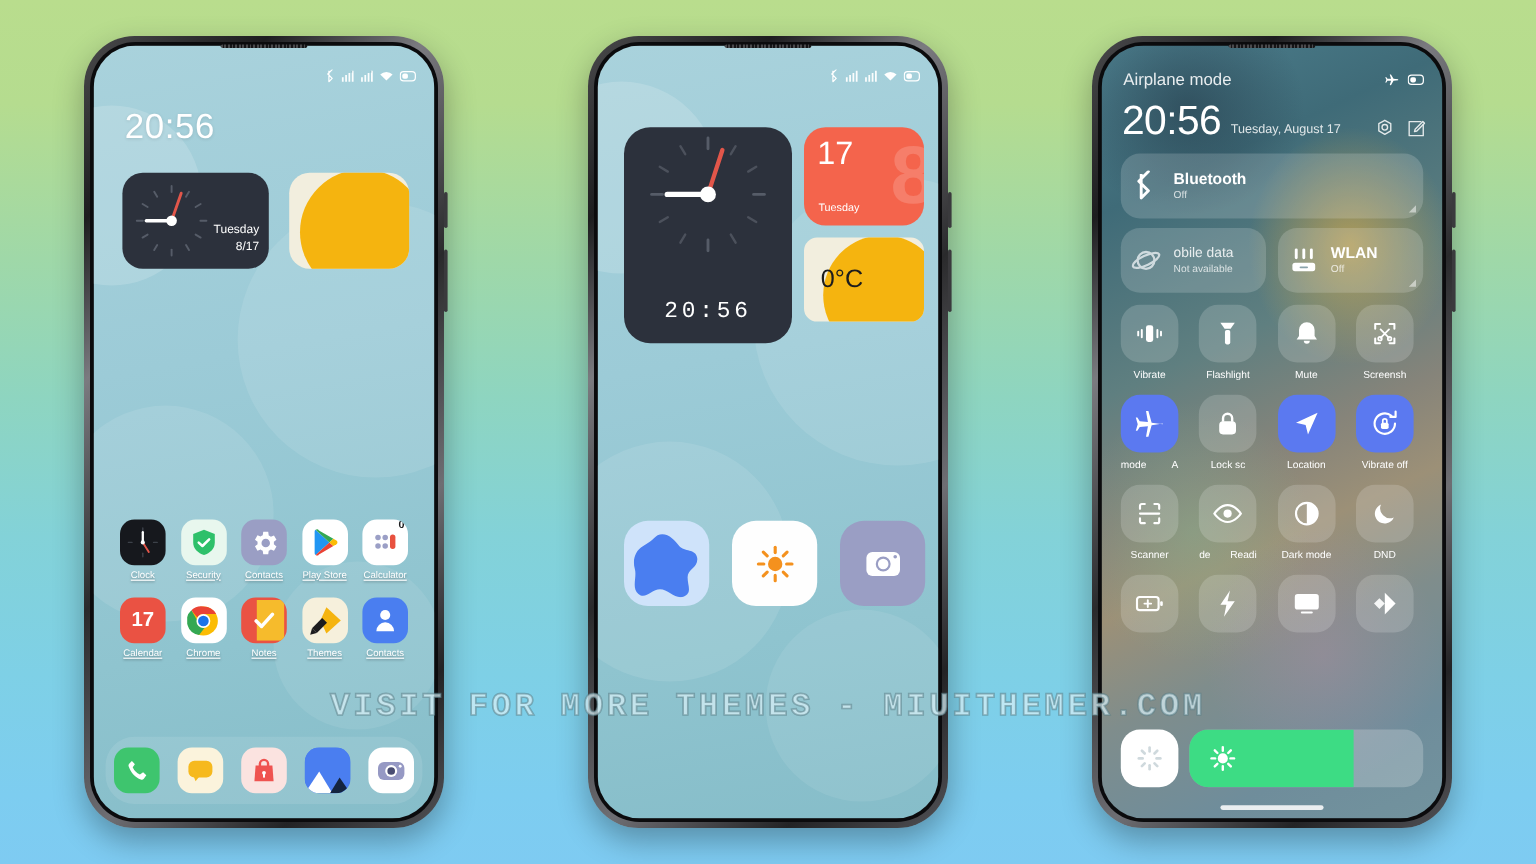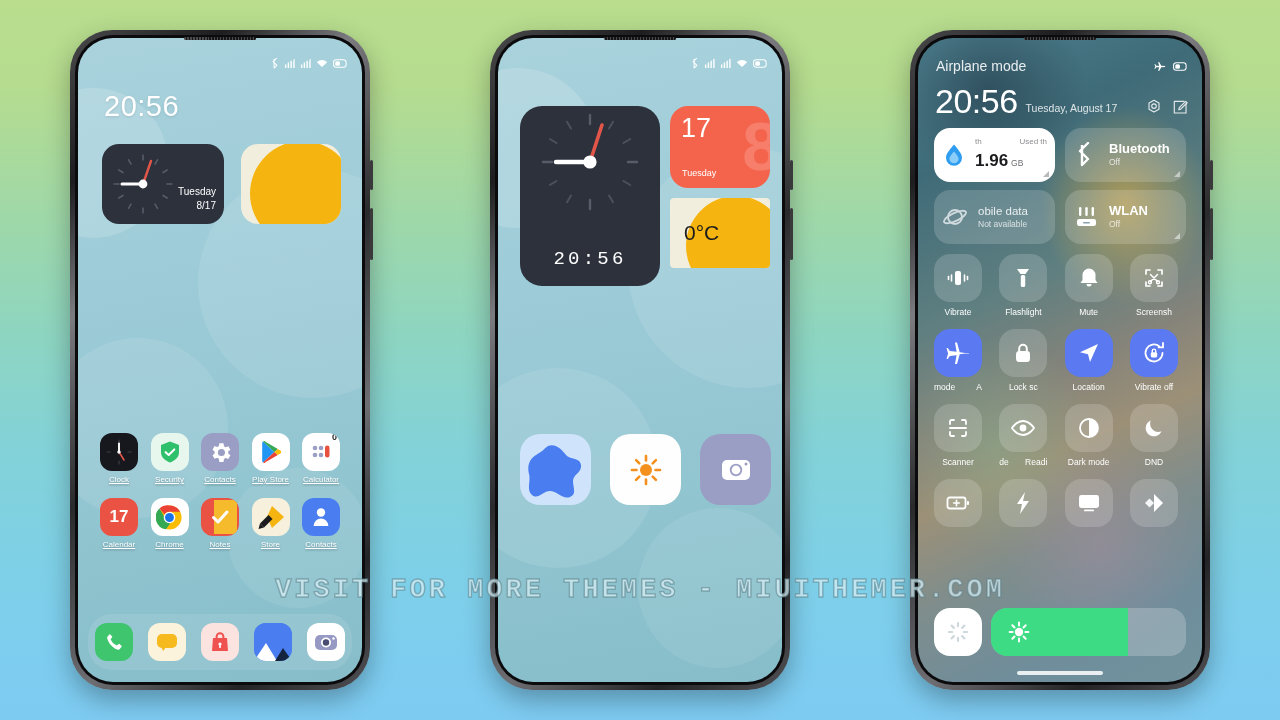--- a/index.html
+++ b/index.html
@@ -69,21 +69,21 @@
                      width:112px; height:112px; }
   .w2-clock .digi { position:absolute; left:0; right:0; bottom:16px; text-align:center;
                     color:#fff; font-size:19px; letter-spacing:3.2px; font-family:"Liberation Mono", monospace; }
   .w2-cal { position:absolute; left:172px; top:68px; width:100px; height:82px;
             background:#f4644c; border-radius:18px; overflow:hidden; }
   .w2-cal .big { position:absolute; right:-10px; top:6px; font-size:68px; color:rgba(255,255,255,.17);
                  font-weight:700; line-height:68px; }
   .w2-cal .d { position:absolute; left:11px; top:7px; color:#fff; font-size:27px; font-weight:400; }
   .w2-cal .wd { position:absolute; left:12px; bottom:10px; color:#fff; font-size:9px; }
   .w2-temp { position:absolute; left:172px; top:160px; width:100px; height:70px;
-             background:#f2eede; border-radius:4px; overflow:hidden;
+             background:#f2eede; border-radius:11px; overflow:hidden;
              display:flex; align-items:center; }
   .w2-temp .arc2 { position:absolute; right:-16px; bottom:-28px; width:100px; height:100px;
                    border-radius:50%; background:#f5b40f; }
   .w2-temp .tv { position:relative; margin-left:14px; font-size:21px; color:#1c1c1e; font-weight:400; }
   .w2-music { position:absolute; left:22px; top:264px; width:250px; height:120px;
               background:#fff; border-radius:22px; overflow:hidden; }
   .w2-music .mt { position:absolute; left:16px; top:22px; font-size:16px; color:#1c1c1e;
                   white-space:nowrap; }
   .w2-music .ma { position:absolute; left:17px; top:43px; font-size:9px; color:#8a8a8e; }
   .w2-music .ytbtn { position:absolute; left:17px; bottom:20px; width:42px; height:22px;
@@ -324,21 +324,21 @@
             <div class="lbl">Notes</div>
           </div>
           <div class="app">
             <div class="icon" style="background:#f6f0dc">
               <svg width="28" height="28" viewBox="0 0 28 28">
                   <path d="M15 3 27 14 15 25 10 14z" fill="#f5b40f"></path>
                   <path d="M3 20.5 11.5 12l4 4L7 24.5z" fill="#1c1c1e"></path>
                   <path d="M3 20.5 7 24.5 1.5 26z" fill="#1c1c1e"></path>
                 </svg>
             </div>
-            <div class="lbl">Store</div>
+            <div class="lbl">Themes</div>
           </div>
           <div class="app">
             <div class="icon" style="background:#4a7ef0">
               <svg width="22" height="22" viewBox="0 0 22 22">
                   <circle cx="11" cy="6.5" r="4.2" fill="#fff"></circle>
                   <path d="M3.6 20a7.4 7.4 0 0 1 14.8 0z" fill="#fff"></path>
                 </svg>
             </div>
             <div class="lbl">Contacts</div>
           </div>
@@ -523,34 +523,20 @@
               <circle cx="9" cy="8" r="2.6" fill="none" stroke="#e3e9ea" stroke-width="1.3"></circle>
             </svg>
           <svg width="16" height="16" viewBox="0 0 18 18">
               <path d="M15.4 2.6 8.2 9.8 7.6 12l2.2-.6 7.2-7.2z" fill="none" stroke="#e3e9ea" stroke-width="1.3" stroke-linejoin="round"></path>
               <path d="M14 2.6H2.6v13.2h13.2V5" fill="none" stroke="#e3e9ea" stroke-width="1.3" stroke-linejoin="round"></path>
             </svg>
         </div>
       </div>
 
       <div class="bigrow">
-        <div class="bigtile on">
-          <svg class="bt-ic" width="22" height="24" viewBox="0 0 22 24">
-              <path d="M11 1.5C7 6.5 3 10.5 3 14.8a8 8 0 0 0 16 0C19 10.5 15 6.5 11 1.5z" fill="#2e9df0"></path>
-              <path d="M11 8.5c-2.4 3-4.6 5-4.6 7.2a4.6 4.6 0 0 0 9.2 0c0-2.2-2.2-4.2-4.6-7.2z" fill="#89cdf8"></path>
-            </svg>
-          <div class="data-top">
-            <span>th</span>
-            <span>Used th</span>
-          </div>
-          <div class="data-val">
-            <span>1.96</span><span class="data-unit">GB</span>
-          </div>
-          <div class="crn"></div>
-        </div>
         <div class="bigtile">
           <svg class="bt-ic" width="22" height="26" viewBox="0 0 18 26">
               <path d="M6 3v20l6-6-8-8 8-8-6 6" fill="none" stroke="#fff" stroke-width="2.4" stroke-linejoin="round"></path>
             </svg>
           <div class="bt-tx">
             <div class="n">Bluetooth</div>
             <div class="s">Off</div>
           </div>
           <div class="crn"></div>
         </div>

